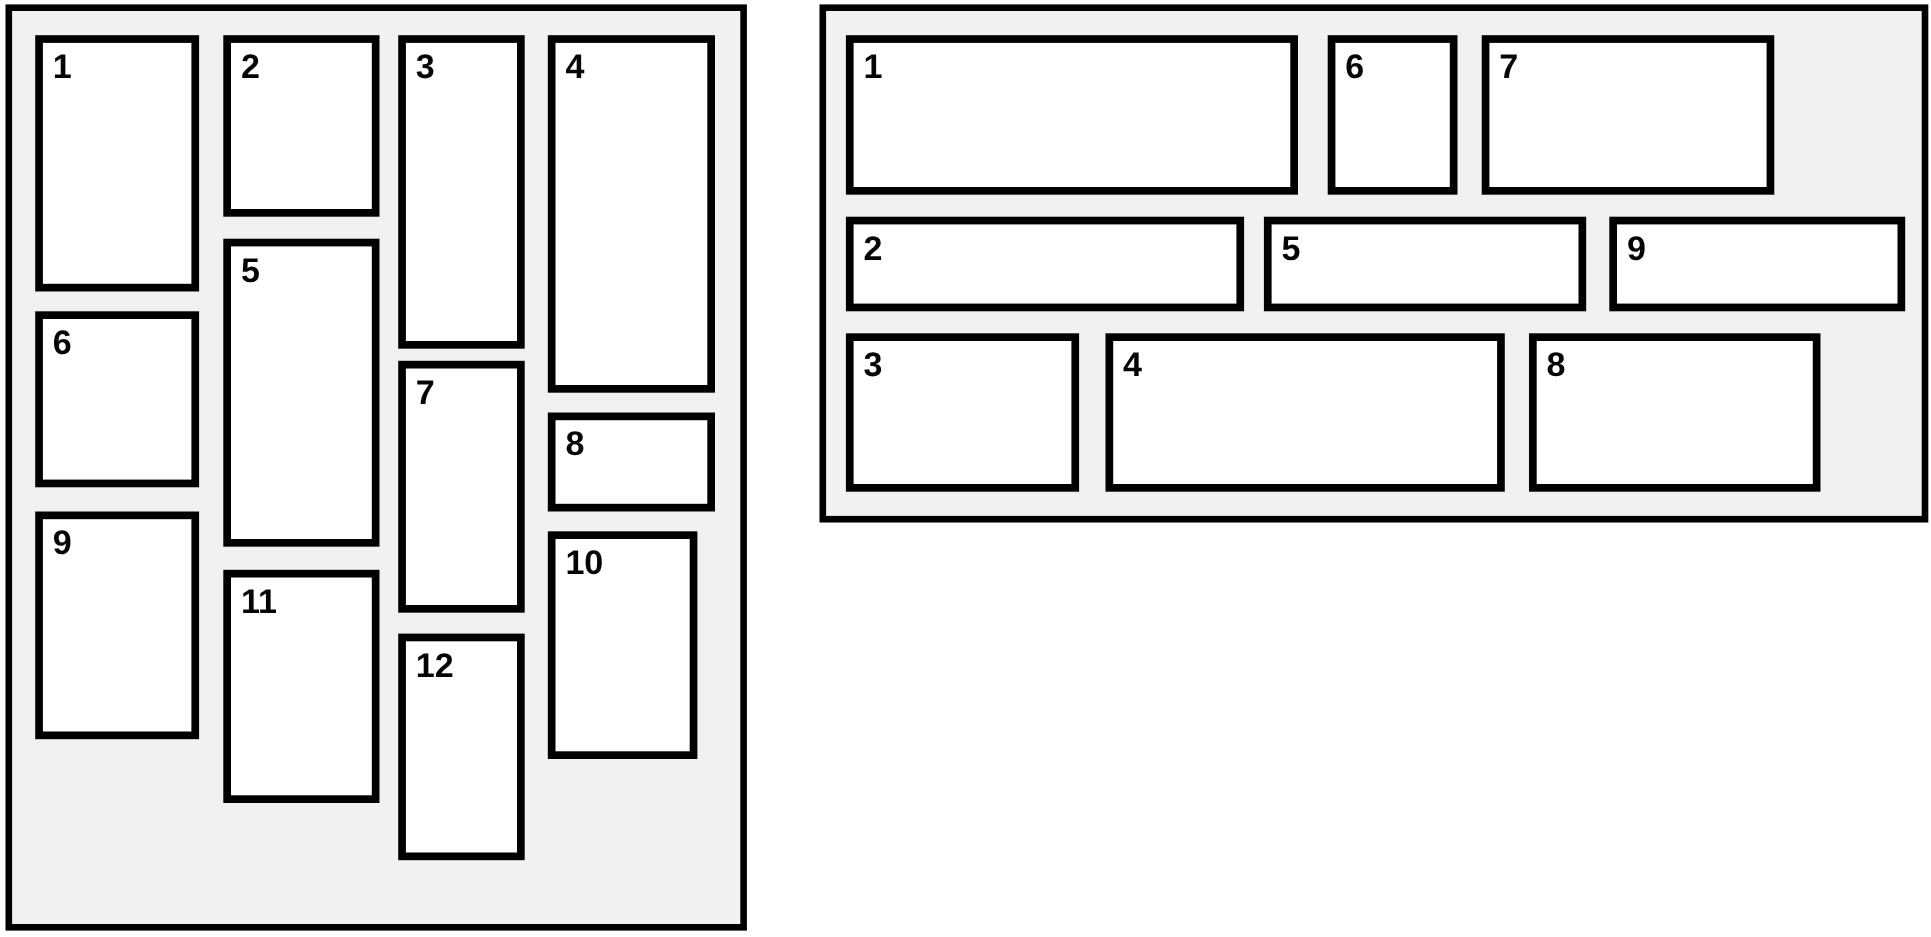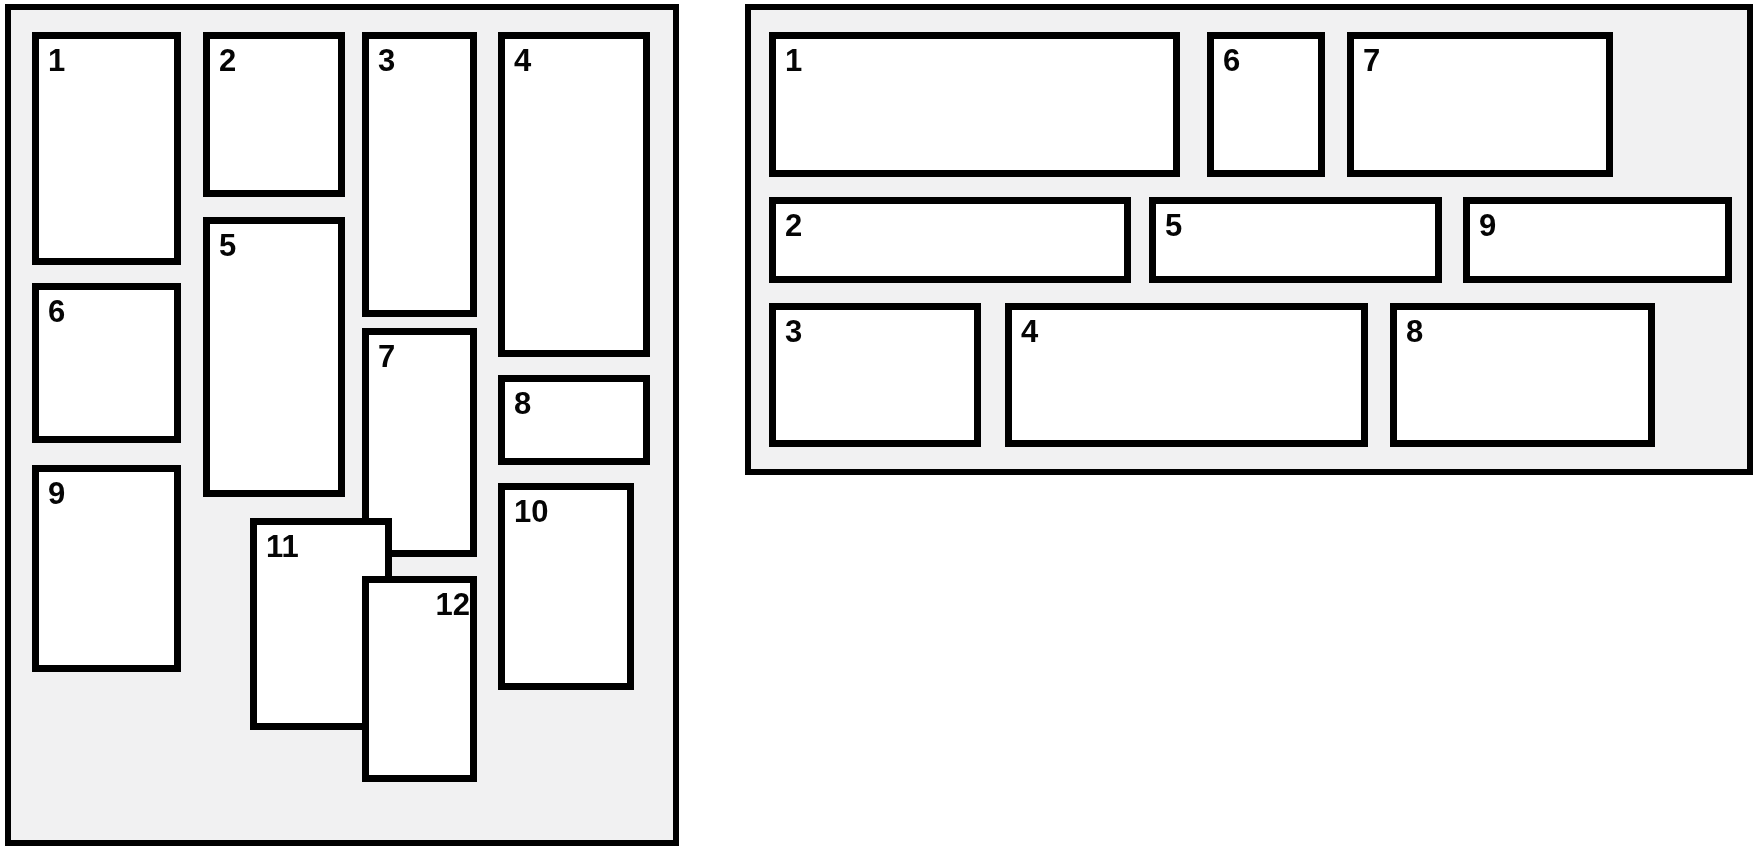--- a/index.html
+++ b/index.html
@@ -66,24 +66,24 @@
     </div>
     <div class="layout-box" style="left: 498px; top: 375px; width: 152px; height: 90px;">
       <span class="box-label">8</span>
     </div>
     <div class="layout-box" style="left: 32px; top: 465px; width: 149px; height: 207px;">
       <span class="box-label">9</span>
     </div>
     <div class="layout-box" style="left: 498px; top: 483px; width: 136px; height: 207px;">
       <span class="box-label">10</span>
     </div>
-    <div class="layout-box" style="left: 203px; top: 518px; width: 142px; height: 212px; margin-left: 47px;">
+    <div class="layout-box" style="left: 203px; top: 518px; width: 142px; height: 212px;">
       <span class="box-label">11</span>
     </div>
-    <div class="layout-box" style="left: 362px; top: 576px; width: 115px; height: 206px; text-align: right;">
+    <div class="layout-box" style="left: 362px; top: 576px; width: 115px; height: 206px;">
       <span class="box-label">12</span>
     </div>
     <div class="layout-box" style="left: 769px; top: 32px; width: 411px; height: 145px;">
       <span class="box-label">1</span>
     </div>
     <div class="layout-box" style="left: 769px; top: 197px; width: 362px; height: 86px;">
       <span class="box-label">2</span>
     </div>
     <div class="layout-box" style="left: 769px; top: 303px; width: 212px; height: 144px;">
       <span class="box-label">3</span>

